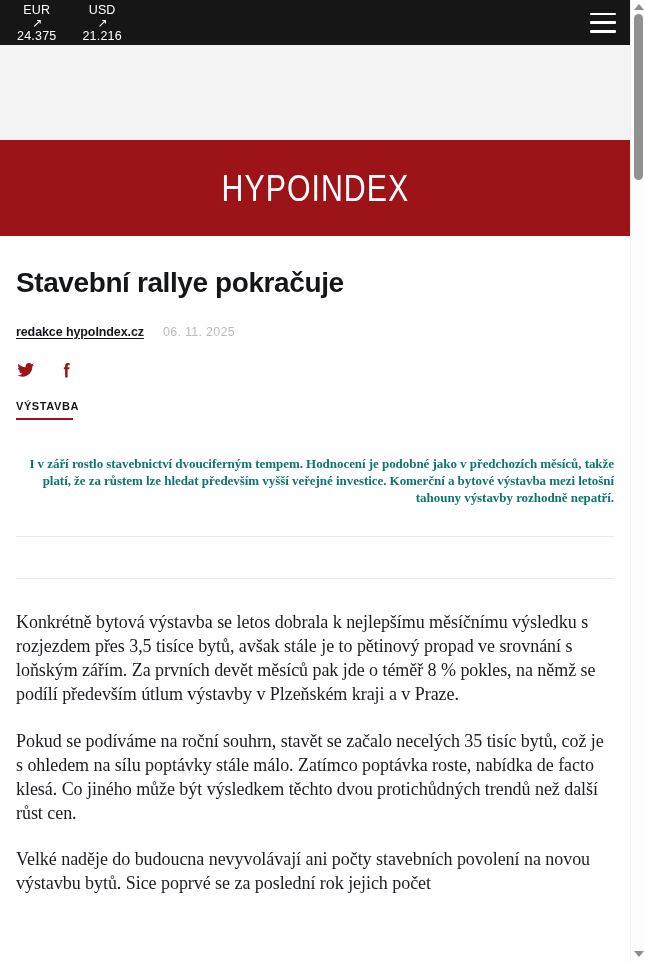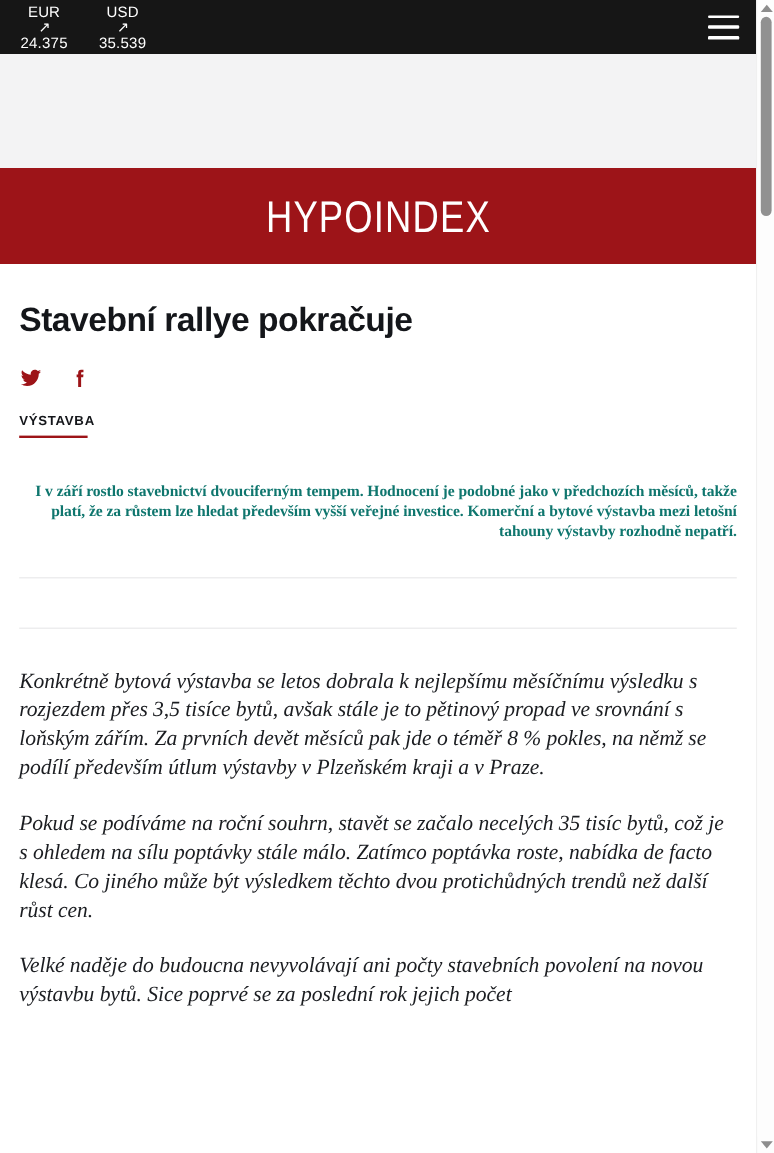--- a/index.html
+++ b/index.html
@@ -69,21 +69,21 @@
     background: #ffffff;
     border-radius: 1px;
   }
   
   .banner {
     height: 95px;
     background: #f3f3f4;
   }
   
   .masthead {
-    height: 80px;
+    height: 96px;
     background: #9d1418;
     display: flex;
     align-items: center;
     justify-content: center;
   }
   .logo {
     color: #ffffff;
     font-family: "Liberation Sans", sans-serif;
     font-size: 37px;
     font-weight: 400;
@@ -178,21 +178,20 @@
   }
   .rule.first { margin-top: 30px; }
   .rule.second { margin-top: 41px; }
   .para {
     font-family: "Liberation Serif", serif;
     font-size: 18px;
     line-height: 1.34;
     color: #1b1d21;
     margin: 0;
     letter-spacing: -0.05px;
-    font-style: italic;
   }
   .para.p1 { margin-top: 31px; }
   .para.p2 { margin-top: 22px; }
   .para.p3 { margin-top: 22px; }
   
   #scrollbar {
     position: absolute;
     top: 0; right: 0;
     width: 15px; height: 961px;
     background: #fdfdfd;
@@ -245,40 +244,44 @@
 
       <div class="ticker-group">
         <span class="ticker-code">EUR</span>
         <span class="ticker-arrow">↗</span>
         <span class="ticker-value">24.375</span>
       </div>
 
       <div class="ticker-group">
         <span class="ticker-code">USD</span>
         <span class="ticker-arrow">↗</span>
-        <span class="ticker-value">35.539</span>
+        <span class="ticker-value">21.216</span>
       </div>
 
       <div class="hamburger">
         <span></span>
         <span></span>
         <span></span>
       </div>
     </div>
 
     <div class="banner"></div>
 
     <div class="masthead">
       <div class="logo">HYPOINDEX</div>
     </div>
 
     <div class="article">
 
       <h1 class="article-title">Stavební rallye pokračuje</h1>
 
+      <div class="byline">
+        <span class="byline-author">redakce hypoIndex.cz</span>
+        <span class="byline-date">06. 11. 2025</span>
+      </div>
 
       <div class="socials">
         <span class="social-ico">
           <svg viewBox="0 0 24 24" width="18" height="18" aria-hidden="true">
             <path d="M23 4.9c-.8.4-1.7.6-2.6.8 1-.6 1.7-1.5 2-2.6-.9.5-1.9.9-3 1.1-.8-.9-2-1.5-3.4-1.5-2.6 0-4.6 2.1-4.6 4.6 0 .4 0 .7.1 1-3.9-.2-7.3-2-9.6-4.8-.4.7-.6 1.5-.6 2.3 0 1.6.8 3 2 3.8-.7 0-1.4-.2-2-.6v.1c0 2.2 1.6 4.1 3.7 4.5-.4.1-.8.2-1.2.2-.3 0-.6 0-.9-.1.6 1.8 2.3 3.1 4.3 3.2-1.6 1.2-3.5 2-5.7 2-.4 0-.7 0-1.1-.1 2 1.3 4.4 2.1 7 2.1 8.4 0 13-7 13-13v-.6c.9-.6 1.7-1.4 2.3-2.3z"></path>
           </svg>
         </span>
         <span class="social-ico">
           <svg viewBox="0 0 24 24" width="18" height="18" aria-hidden="true">
             <path d="M15.4 8.2h-2.6V6.5c0-.7.4-.9.8-.9h1.8V2.8L12.9 2.8c-2.8 0-3.4 2-3.4 3.4v2H7.8v2.9h1.7V22h3.3v-10.9h2.3l.3-2.9z"></path>

